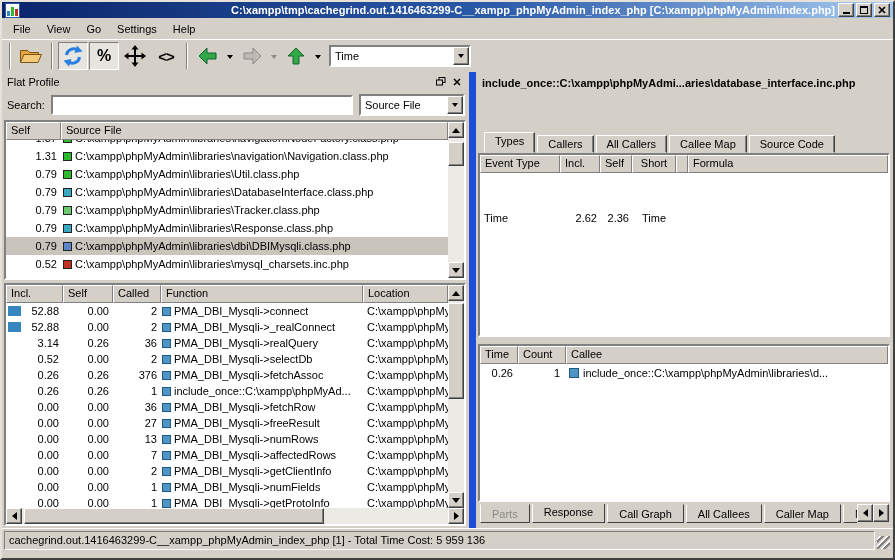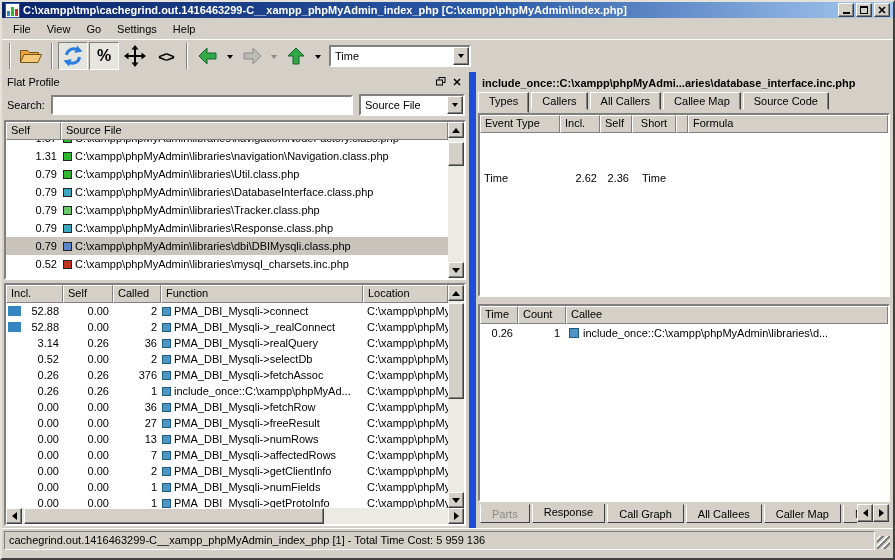--- a/index.html
+++ b/index.html
@@ -6,21 +6,21 @@
   html,body { margin:0; padding:0; background:#808080; }
   .win {
     position:relative; width:895px; height:560px;
     border:2px solid; border-color:#e6e2da #404040 #404040 #e6e2da;
     background:#d4d0c8; color:#000;
     font:11px "Liberation Sans", sans-serif;
     overflow:hidden;
   }
   
   .titlebar { height:14px; display:flex; align-items:center; gap:3px;
-    background:linear-gradient(to right,#0a246a 0%,#2a5aa8 55%,#a6caf0 100%); padding:8px 3px; }
+    background:linear-gradient(to right,#0a246a 0%,#2a5aa8 55%,#a6caf0 100%); padding:8px 3px;text-align:right; }
   .appicon { width:15px; height:15px; flex:none; }
   .title-text { flex:1; color:#fff; font-weight:bold; white-space:nowrap; overflow:hidden; }
   .wbtns { display:flex; gap:2px; }
   .wbtn { width:16px; height:14px; background:#d4d0c8; padding:0;
     border:1px solid; border-color:#fff #404040 #404040 #fff;
     box-shadow:inset -1px -1px 0 #808080; display:flex; align-items:flex-end; justify-content:center; }
   .g-min { width:7px; height:2px; background:#000; margin-bottom:2px; }
   .g-max { width:8px; height:8px; border:1px solid #000; border-top-width:2px; margin-bottom:2px; }
   .wbtn svg { margin-bottom:2px; }
   
@@ -95,21 +95,21 @@
   .fc-self { width:50px; flex:none; }
   .fc-called { width:48px; flex:none; }
   .fc-func { width:202px; flex:none; display:flex; align-items:center; overflow:hidden; }
   .fc-loc { flex:1; overflow:hidden; }
   .trow .fc-self, .trow .fc-called { padding-right:4px; text-align:right; }
   .trow .fc-loc { padding-left:4px; }
   .inclbar { width:13px; height:10px; margin-left:2px; flex:none; }
   .inclnum { flex:1; text-align:right; padding-right:4px; }
   
   .detail-header { font-weight:bold; padding:4px 2px 3px 5px; white-space:nowrap; overflow:hidden; flex:none; }
-  .tabbar { display:flex; height:21px; padding-left:1px; flex:none; }
+  .tabbar { display:flex; align-items:flex-end; height:21px; padding-left:7px; flex:none;margin-top:40px; }
   .tab { height:18px; padding:2px 10px; background:#d4d0c8; margin-right:2px; white-space:nowrap;
     border:1px solid; border-color:#fff #404040 #d4d0c8 #fff; box-shadow:inset -1px 0 0 #808080; }
   .tab.active { height:21px; font-weight:normal; border-bottom-color:#d4d0c8; }
   .types-panel { height:184px; flex:none; display:flex; flex-direction:column; margin:0 1px;gap:36px; }
   .tc-event { width:80px; flex:none; }
   .tc-incl  { width:40px; flex:none; }
   .tc-self  { width:32px; flex:none; }
   .tc-short { width:44px; flex:none; text-align:center; }
   .tc-mini  { width:12px; flex:none; padding:1px 0; }
   .tc-formula { flex:1; }

